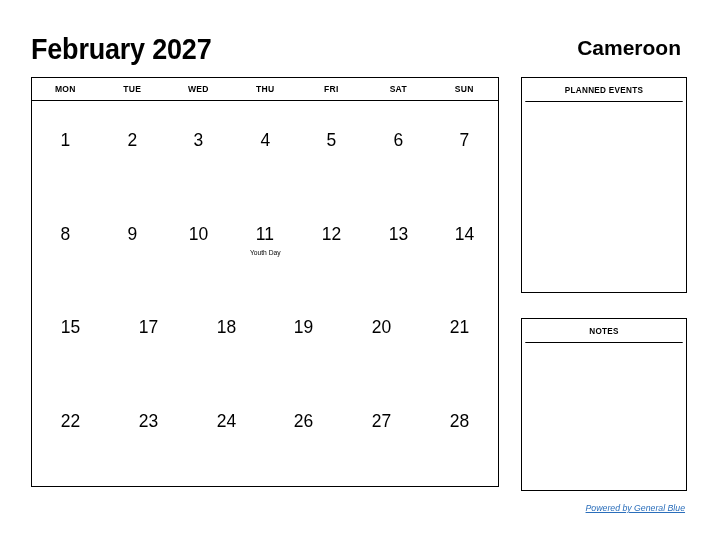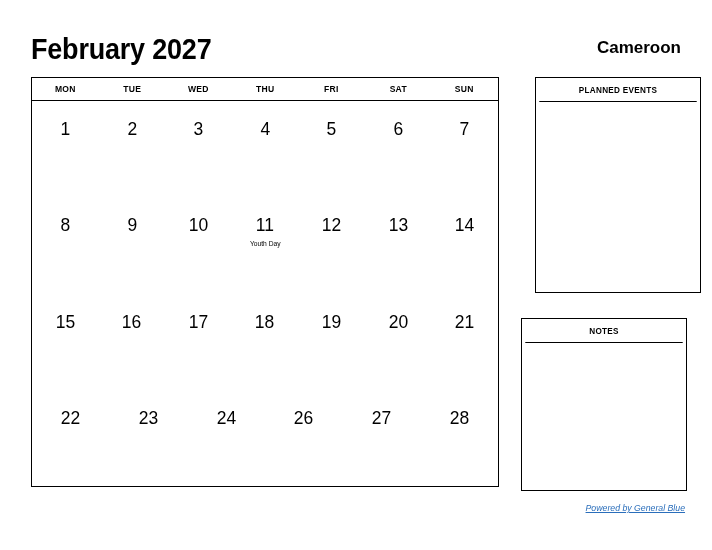--- a/index.html
+++ b/index.html
@@ -30,39 +30,40 @@
   .cal-title {
     font-size: 29px;
     font-weight: bold;
     line-height: 1;
     letter-spacing: -0.2px;
     transform: scaleX(0.93);
     transform-origin: left bottom;
     white-space: nowrap;
   }
   .cal-country {
-    font-size: 17px;
+    font-size: 21px;
     font-weight: bold;
     line-height: 1;
     white-space: nowrap;
     padding-bottom: 3px;
   }
 
   
   .calendar {
     position: absolute;
     left: 31px;
     top: 77px;
     width: 468px;
     height: 410px;
     border: 1px solid #000000;
     box-sizing: border-box;
     background: #ffffff;
     display: flex;
     flex-direction: column;
+    gap: 11px;
   }
   .dow-row {
     display: flex;
     height: 22px;
     border-bottom: 1px solid #000000;
     flex: 0 0 auto;
   }
   .dow-cell {
     flex: 1 1 0;
     display: flex;
@@ -106,21 +107,21 @@
 
   
   .panel {
     position: absolute;
     left: 521px;
     width: 166px;
     border: 1px solid #000000;
     box-sizing: border-box;
     background: #ffffff;
   }
-  .panel-events { top: 77px; height: 216px; margin-left: 14px; }
+  .panel-events { top: 77px; height: 216px; }
   .panel-notes  { top: 318px; height: 173px; }
   .panel-head {
     height: 23px;
     border-bottom: 1px solid #000000;
     display: flex;
     align-items: center;
     justify-content: center;
     font-size: 8.5px;
     font-weight: bold;
     letter-spacing: 0.3px;
@@ -230,24 +231,20 @@
         <div class="day-event"></div>
       </div>
     </div>
 
     <div class="week-row">
       <div class="day-cell">
         <span class="day-num">15</span>
         <div class="day-event"></div>
       </div>
       <div class="day-cell">
-        <span class="day-num">16</span>
-        <div class="day-event"></div>
-      </div>
-      <div class="day-cell">
         <span class="day-num">17</span>
         <div class="day-event"></div>
       </div>
       <div class="day-cell">
         <span class="day-num">18</span>
         <div class="day-event"></div>
       </div>
       <div class="day-cell">
         <span class="day-num">19</span>
         <div class="day-event"></div>

